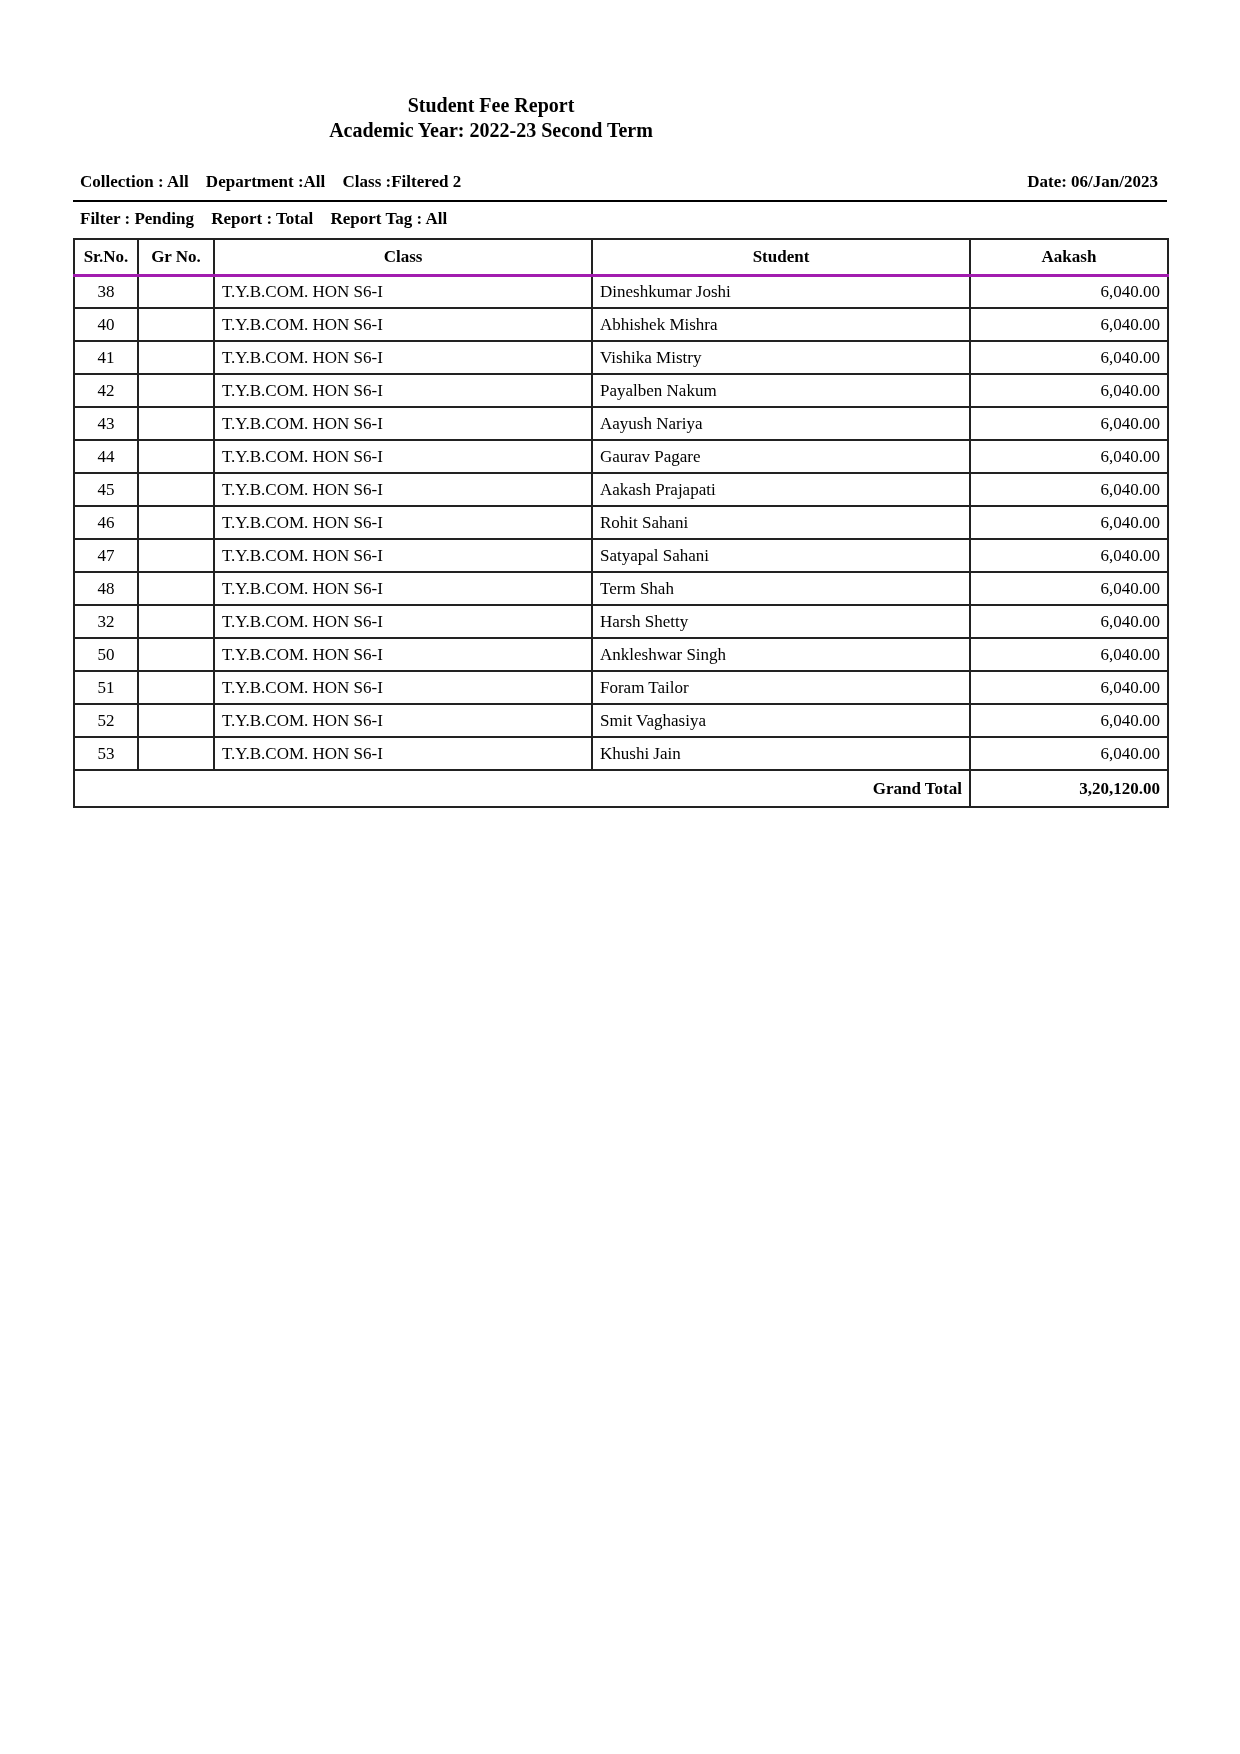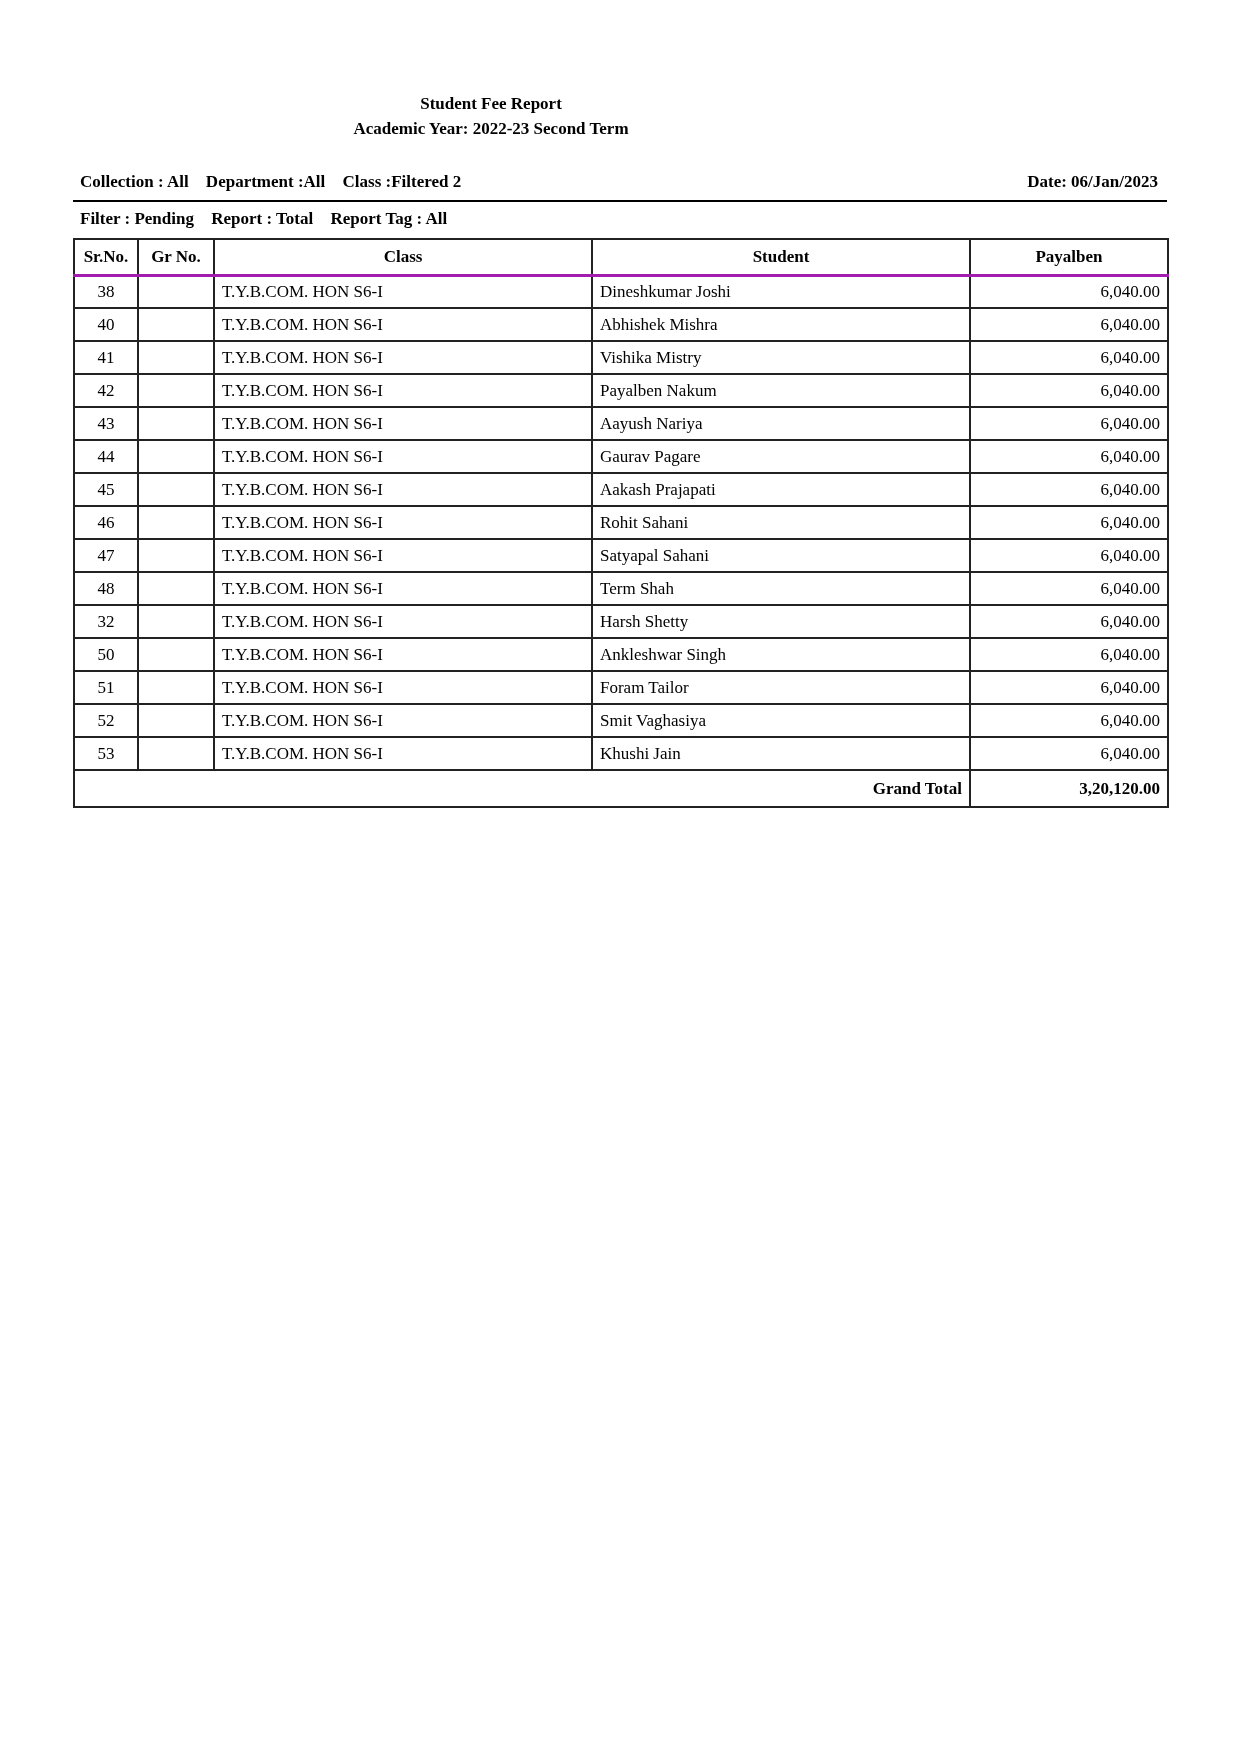--- a/index.html
+++ b/index.html
@@ -13,21 +13,21 @@
       position: relative;
       font-family: "Liberation Serif", "DejaVu Serif", serif;
       color: #000;
     }
     .title {
       position: absolute;
       left: 0;
       width: 982px;
       text-align: center;
       font-weight: bold;
-      font-size: 17px;
+      font-size: 20px;
     }
     .title.t1 { top: 94px; }
     .title.t2 { top: 119px; }
 
     .meta-row {
       position: absolute;
       left: 80px;
       width: 1078px;
       font-weight: bold;
       font-size: 17px;
@@ -117,21 +117,21 @@
       <col class="w-class">
       <col class="w-student">
       <col class="w-pending">
   </colgroup>
   <thead>
     <tr>
       <th>Sr.No.</th>
       <th>Gr No.</th>
       <th>Class</th>
       <th>Student</th>
-      <th>Payalben</th>
+      <th>Aakash</th>
     </tr>
   </thead>
   <tbody id="rows-body">
       <tr>
         <td class="c-sr">38</td>
         <td class="c-gr"></td>
         <td class="c-class">T.Y.B.COM. HON S6-I</td>
         <td class="c-student">Dineshkumar Joshi</td>
         <td class="c-pending">6,040.00</td>
       </tr>

